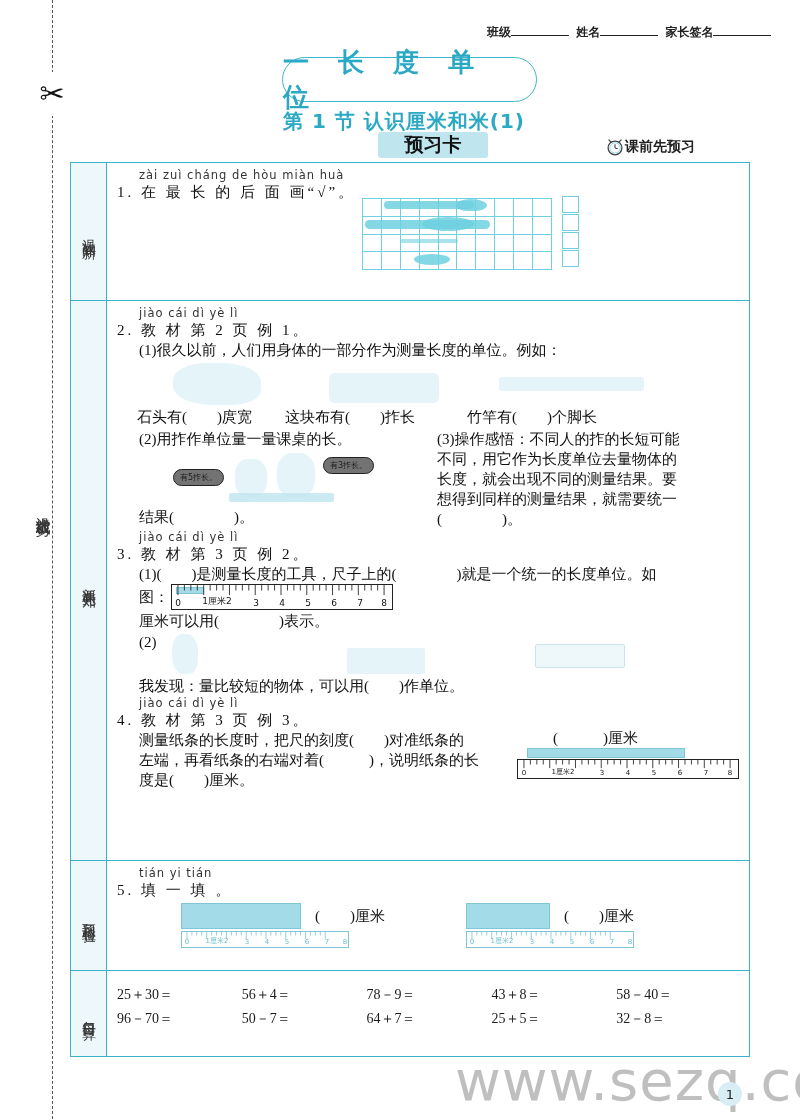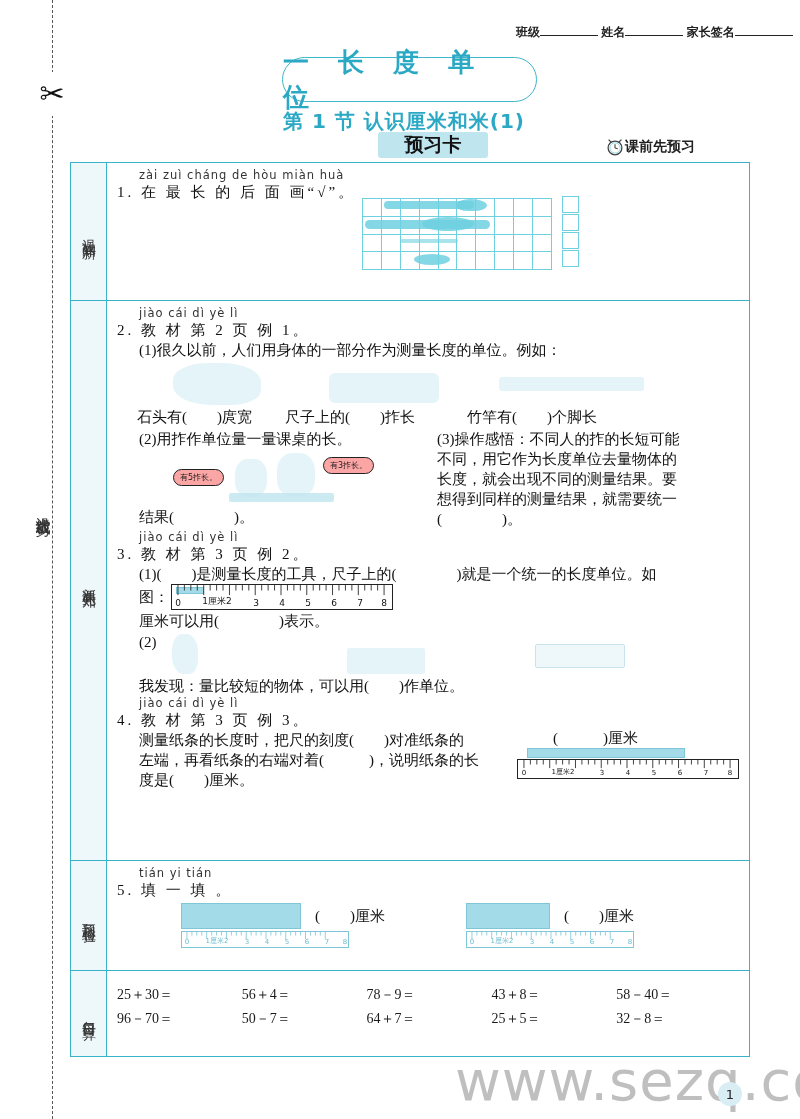--- a/index.html
+++ b/index.html
@@ -25,22 +25,22 @@
   }
   .cut-text {
     position:absolute; left:28px; top:505px; width:24px;
     font-size:15px; line-height:19px; letter-spacing:1px;
     writing-mode: vertical-rl; text-orientation: upright;
     color:#333; font-family:"Liberation Serif", serif;
   }
 
   
   .page-head {
-    position:absolute; left:516px; top:24px; font-size:12px;
-    font-family:Liberation Sans, sans-serif; font-weight:bold; color:#222;
+    position:absolute; left:487px; top:24px; font-size:12px;
+    font-family:Liberation Mono, monospace; font-weight:bold; color:#222;
     letter-spacing:0px;
   }
   .page-head span.ul { display:inline-block; border-bottom:1px solid #222; width:58px; }
 
   .chapter-pill {
     position:absolute; left:282px; top:57px; width:255px; height:45px;
     border:1.6px solid #3fb8cc; border-radius:24px;
     display:flex; align-items:center; justify-content:center;
     color:#2ba8c4; font-size:26px; font-weight:bold; letter-spacing:10px;
     font-family:"DejaVu Serif", serif;
@@ -131,21 +131,21 @@
 
   .bar { background:#a4dbe8; border:1px solid #7fc7d8; }
 
   
   .calc { display:flex; }
   .calc-col { width:20%; font-size:14px; line-height:24px;
               font-family:"Liberation Serif", serif; }
 
   .bubble {
     position:relative; display:inline-block; border:1.3px solid #222;
-    border-radius:14px; padding:2px 6px; font-size:8px; background:#fca5a5;
+    border-radius:14px; padding:2px 6px; font-size:8px; background:#737373;
     font-family:"DejaVu Sans", sans-serif;
   }
 
   .watermark {
     position:absolute; left:455px; top:1048px;
     font-size:56px; color:#b4b4b4; letter-spacing:1px;
     font-family:"DejaVu Sans", sans-serif; opacity:.85;
   }
   .pageno {
     position:absolute; left:718px; top:1082px; width:24px; height:24px;
@@ -270,21 +270,21 @@
       <div class="qline indent">(1)很久以前，人们用身体的一部分作为测量长度的单位。例如：</div>
 
       <div style="position:relative;height:44px;margin-top:3px;">
         <div class="illus" style="position:absolute;left:56px;top:0;width:88px;height:42px;border-radius:40% 45% 35% 45%;"></div>
         <div class="illus" style="position:absolute;left:212px;top:10px;width:110px;height:30px;border-radius:6px;"></div>
         <div class="illus" style="position:absolute;left:382px;top:14px;width:145px;height:14px;border-radius:3px;"></div>
       </div>
 
       <div style="position:relative;height:20px;">
         <div class="qline" style="position:absolute;left:20px;top:0;">石头有(　　)庹宽</div>
-        <div class="qline" style="position:absolute;left:168px;top:0;">尺子上的(　　)拃长</div>
+        <div class="qline" style="position:absolute;left:168px;top:0;">这块布有(　　)拃长</div>
         <div class="qline" style="position:absolute;left:350px;top:0;">竹竿有(　　)个脚长</div>
       </div>
 
       <div class="twocol" style="margin-top:2px;">
         <div class="col" style="width:50%;">
           <div class="qline indent">(2)用拃作单位量一量课桌的长。</div>
           <div style="position:relative;height:56px;margin-top:2px;">
             <div class="bubble" style="position:absolute;left:56px;top:18px;">有5拃长。</div>
             <div class="bubble" style="position:absolute;left:206px;top:6px;">有3拃长。</div>
             <div class="illus" style="position:absolute;left:118px;top:8px;width:32px;height:38px;border-radius:40%;"></div>

